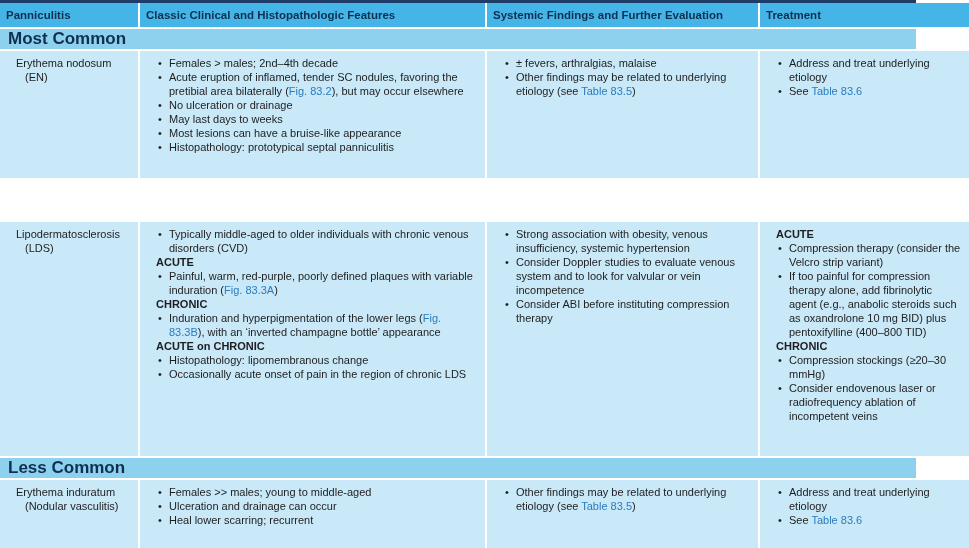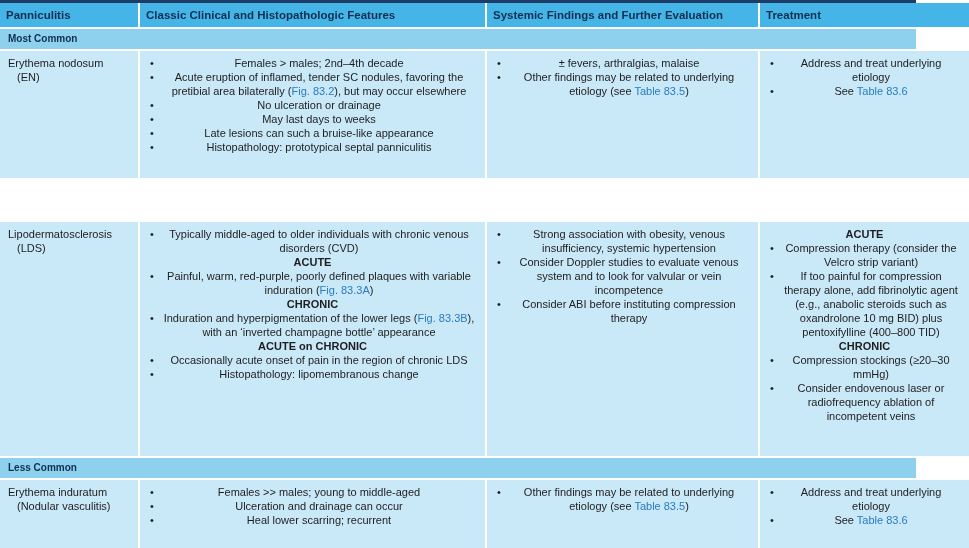--- a/index.html
+++ b/index.html
@@ -26,42 +26,42 @@
     grid-template-columns:138px 345px 271px 209px;
     column-gap:2px;
     margin-bottom:2px;
   }
   .grid-row:last-child{margin-bottom:9px;}
   .cell{
     background:var(--body-bg);
     color:var(--body-text);
     font-size:11px;
     line-height:14px;
-    padding:5px 8px 8px 8px;
+    padding:5px 8px 8px 16px;
     overflow:hidden;
   }
   .head-row .cell{
     background:var(--header-bg);
     color:var(--header-text);
     font-weight:bold;
     font-size:11.5px;
     line-height:14px;
     padding:5px 6px;
   }
   .section-row{display:block;margin-bottom:2px;}
   .section-cell{
     background:var(--section-bg);
     color:var(--header-text);
     font-weight:bold;
-    font-size:10px;
+    font-size:17px;
     line-height:14px;
     padding:3px 8px;
   }
   .name-line-2{padding-left:9px;}
-  .item{margin:0;text-align:center;}
+  .item{margin:0;}
   .bullet{position:relative;padding-left:13px;}
   .bullet::before{content:"\2022";position:absolute;left:2px;top:0;}
   .subhead{font-weight:bold;}
   .xref{color:var(--link);cursor:pointer;}
   
   #table-body .data-row-0{min-height:127px;}
   #table-body .data-row-1{min-height:234px;margin-top:44px;}
   #table-body .data-row-2{min-height:93px;}
 </style>
 </head>
@@ -81,21 +81,21 @@
       <div class="grid-row data-row-0">
         <div class="cell">
           <div class="name-line-1">Erythema nodosum</div>
           <div class="name-line-2">(EN)</div>
         </div>
         <div class="cell">
           <div class="item bullet">Females &gt; males; 2nd–4th decade</div>
           <div class="item bullet">Acute eruption of inflamed, tender SC nodules, favoring the pretibial area bilaterally (<span class="xref">Fig. 83.2</span>), but may occur elsewhere</div>
           <div class="item bullet">No ulceration or drainage</div>
           <div class="item bullet">May last days to weeks</div>
-          <div class="item bullet">Late lesions can such a bruise-like appearance</div>
+          <div class="item bullet">Most lesions can have a bruise-like appearance</div>
           <div class="item bullet">Histopathology: prototypical septal panniculitis</div>
         </div>
         <div class="cell">
           <div class="item bullet">± fevers, arthralgias, malaise</div>
           <div class="item bullet">Other findings may be related to underlying etiology (see <span class="xref">Table 83.5</span>)</div>
         </div>
         <div class="cell">
           <div class="item bullet">Address and treat underlying etiology</div>
           <div class="item bullet">See <span class="xref">Table 83.6</span></div>
         </div>
@@ -105,22 +105,22 @@
           <div class="name-line-1">Lipodermatosclerosis</div>
           <div class="name-line-2">(LDS)</div>
         </div>
         <div class="cell">
           <div class="item bullet">Typically middle-aged to older individuals with chronic venous disorders (CVD)</div>
           <div class="item subhead">ACUTE</div>
           <div class="item bullet">Painful, warm, red-purple, poorly defined plaques with variable induration (<span class="xref">Fig. 83.3A</span>)</div>
           <div class="item subhead">CHRONIC</div>
           <div class="item bullet">Induration and hyperpigmentation of the lower legs (<span class="xref">Fig. 83.3B</span>), with an ‘inverted champagne bottle’ appearance</div>
           <div class="item subhead">ACUTE on CHRONIC</div>
+          <div class="item bullet">Histopathology: lipomembranous change</div>
           <div class="item bullet">Occasionally acute onset of pain in the region of chronic LDS</div>
-          <div class="item bullet">Histopathology: lipomembranous change</div>
         </div>
         <div class="cell">
           <div class="item bullet">Strong association with obesity, venous insufficiency, systemic hypertension</div>
           <div class="item bullet">Consider Doppler studies to evaluate venous system and to look for valvular or vein incompetence</div>
           <div class="item bullet">Consider ABI before instituting compression therapy</div>
         </div>
         <div class="cell">
           <div class="item subhead">ACUTE</div>
           <div class="item bullet">Compression therapy (consider the Velcro strip variant)</div>
           <div class="item bullet">If too painful for compression therapy alone, add fibrinolytic agent (e.g., anabolic steroids such as oxandrolone 10 mg BID) plus pentoxifylline (400–800 TID)</div>

